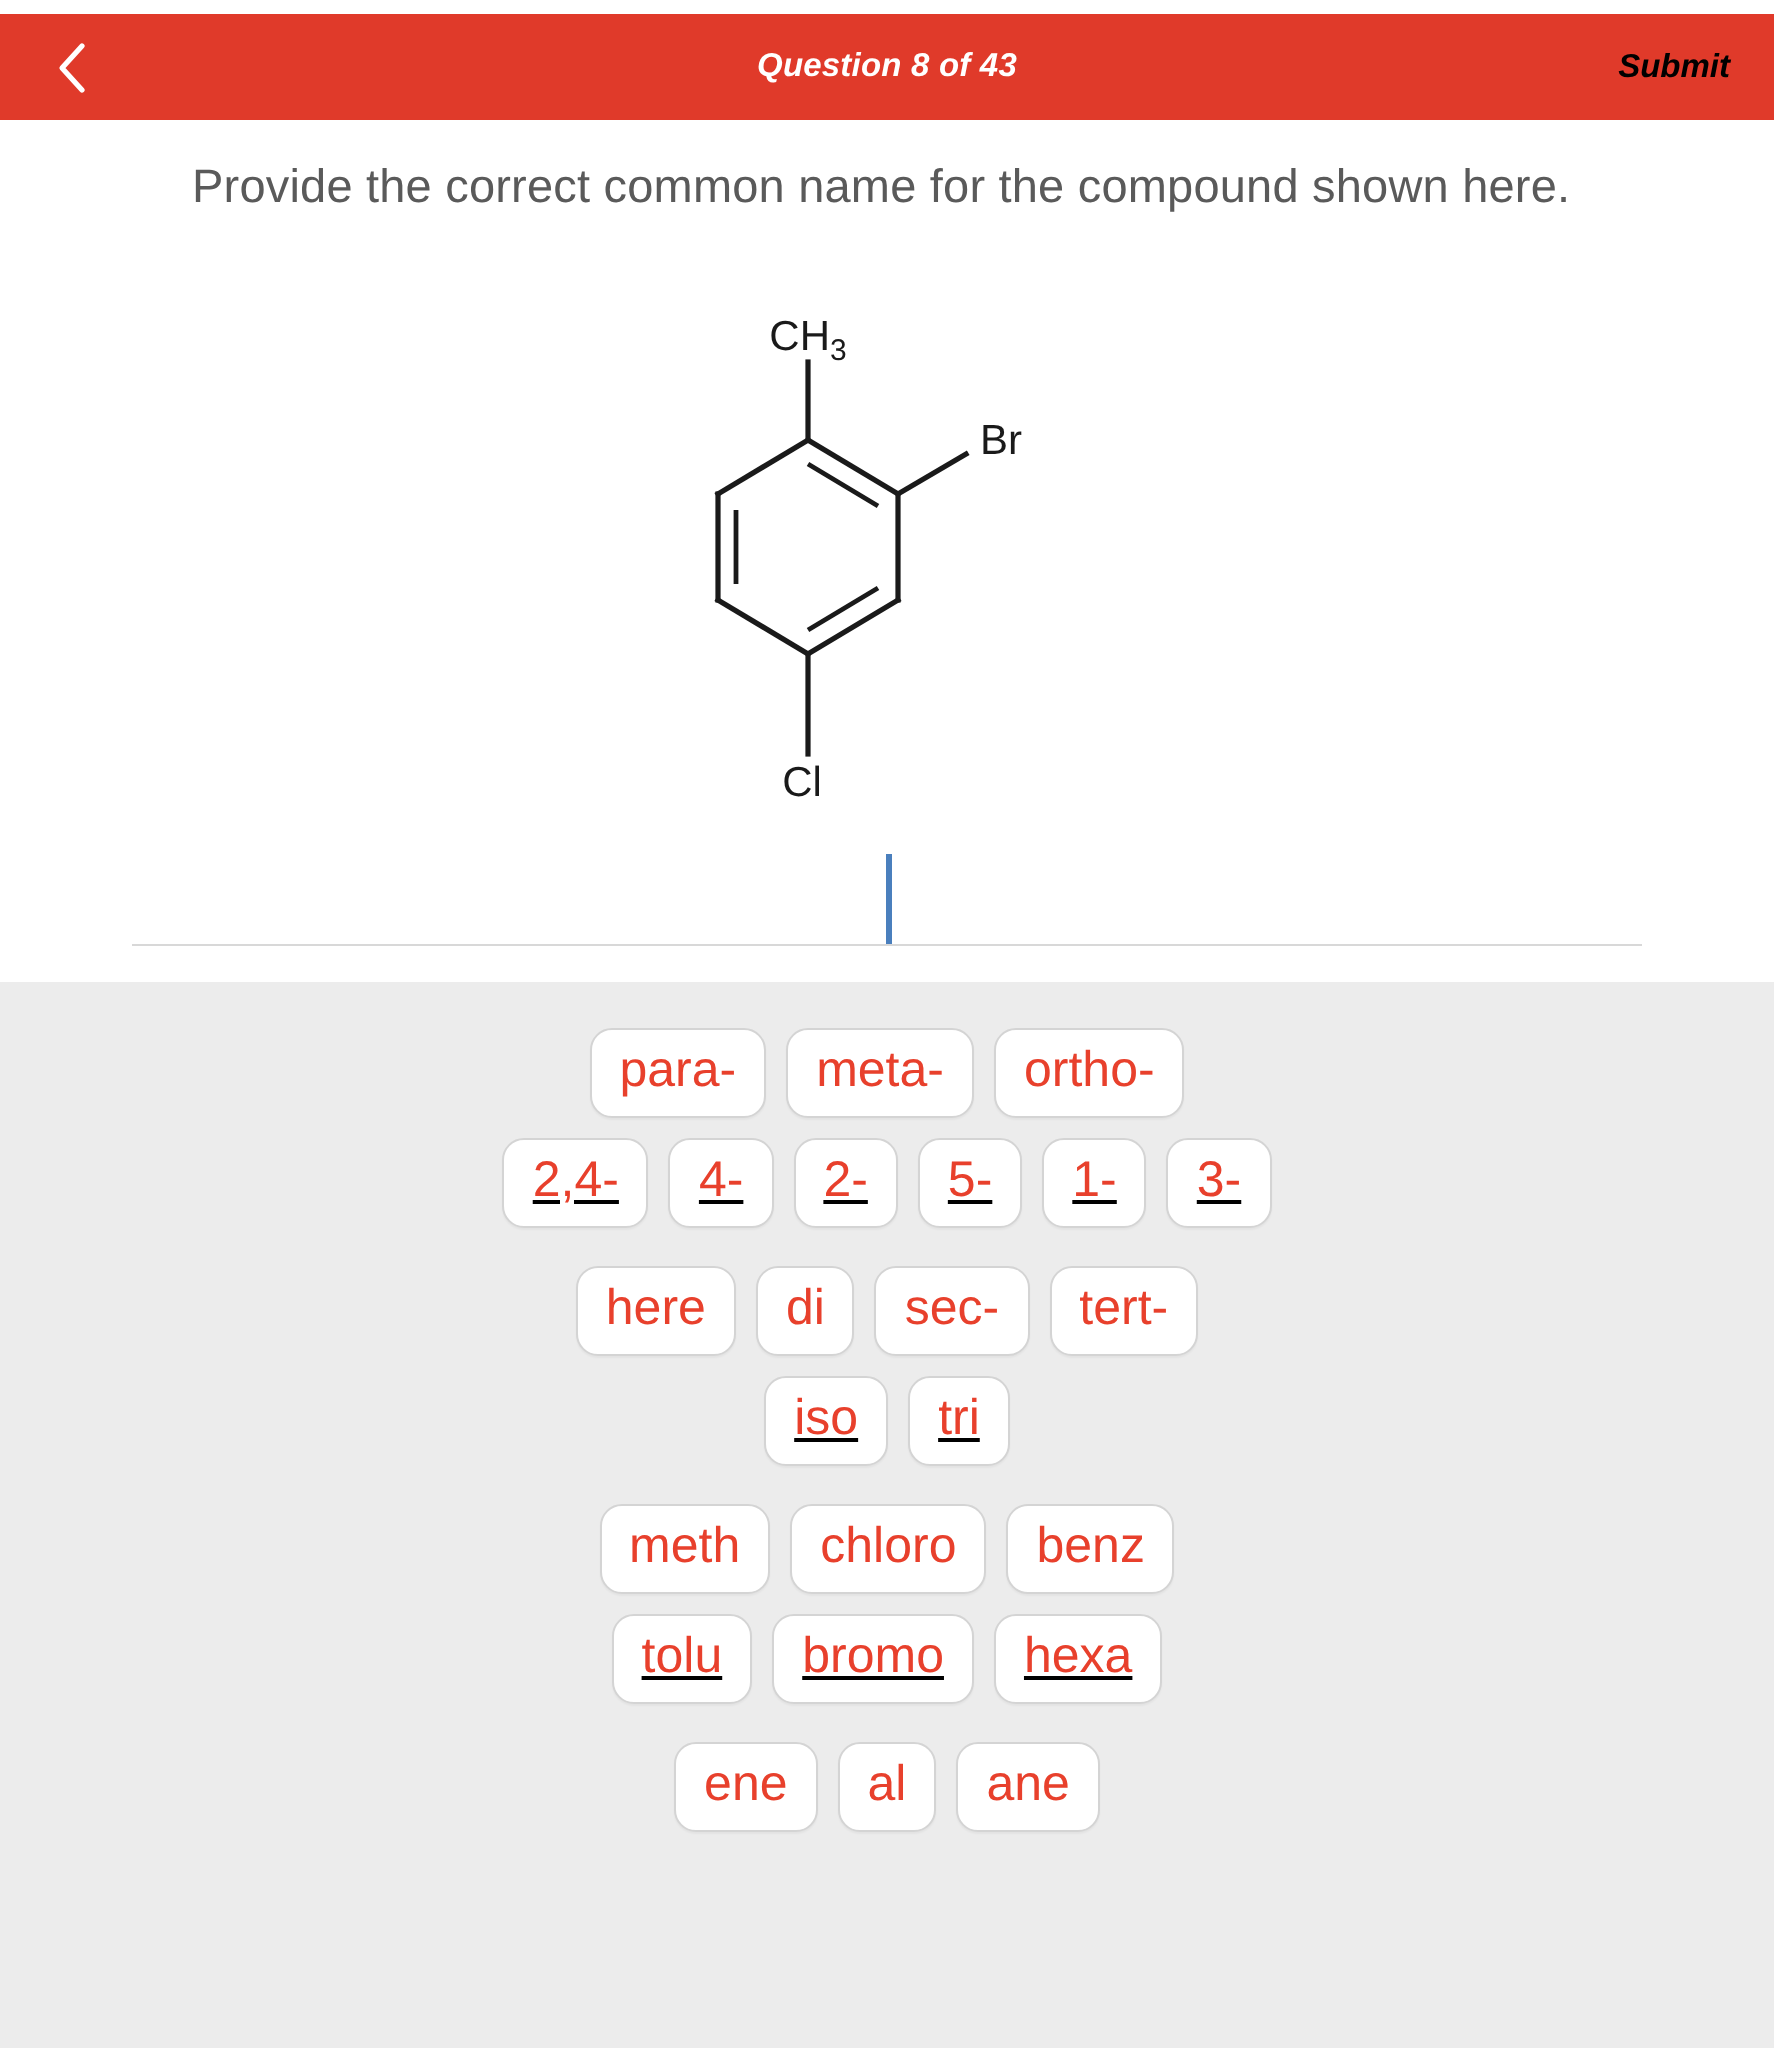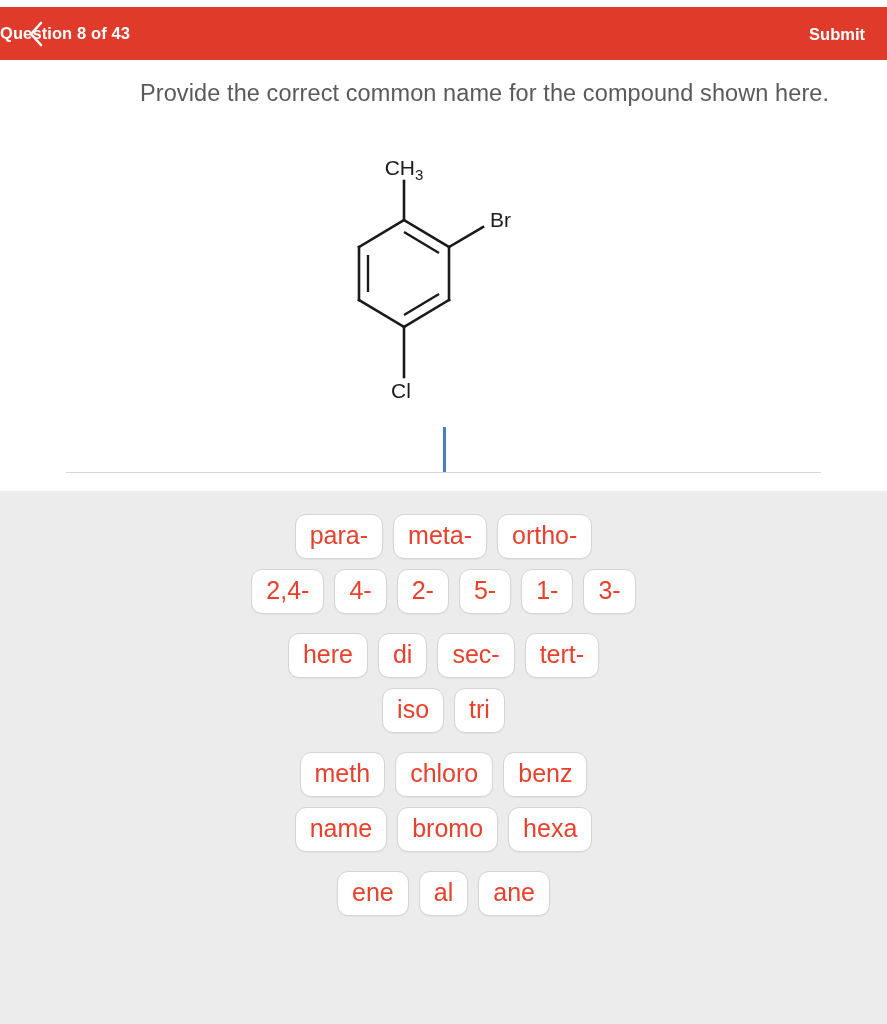--- a/index.html
+++ b/index.html
@@ -32,20 +32,22 @@
     background: #ffffff;
   }
   .navbar {
     position: absolute;
     top: 7px; left: 0;
     width: 887px;
     height: 53px;
     background: #e03a2a;
     display: flex;
     align-items: center;
+    justify-content: center;
+    font-style: italic;
   }
   .nav-back {
     position: absolute;
     left: 16px;
     top: 50%;
     transform: translateY(-50%);
     width: 40px;
     height: 40px;
     display: flex;
     align-items: center;
@@ -59,42 +61,41 @@
     color: #ffffff;
     letter-spacing: 0.1px;
   }
   .nav-submit {
     position: absolute;
     right: 22px;
     top: 50%;
     transform: translateY(-50%);
     font-size: 16.5px;
     font-weight: bold;
-    color: #ffffff;
+    color: #000000;
     cursor: pointer;
   }
 
   
   .question-area {
     position: absolute;
     top: 60px; left: 0;
     width: 887px;
     height: 431px;
     background: #ffffff;
   }
   .question-text {
     position: absolute;
     top: 18px;
     left: 96px;
     width: 690px;
     font-size: 23.5px;
     line-height: 1.33;
     color: #5a5a5a;
     letter-spacing: 0.1px;
-    margin-left: 44px;
   }
 
   
   .molecule {
     position: absolute;
     top: 95px;
     left: 324px;
     width: 210px;
     height: 255px;
   }
@@ -139,21 +140,21 @@
     padding-top: 23px;
     box-sizing: border-box;
   }
   .chip-row {
     display: flex;
     justify-content: center;
     align-items: center;
     gap: 10px;
     margin-bottom: 10px;
   }
-  .chip-row.group-gap { margin-bottom: 19px; }
+  .chip-row.group-gap { margin-bottom: 19px; text-decoration: underline; }
   .chip {
     background: #ffffff;
     border: 1px solid #d4d4d4;
     border-radius: 11px;
     color: #e8402c;
     font-size: 25px;
     line-height: 1;
     padding: 8px 14px 10px;
     cursor: pointer;
     white-space: nowrap;
@@ -244,21 +245,21 @@
         <div class="chip-row group-gap">
           <div class="chip">iso</div>
           <div class="chip">tri</div>
         </div>
         <div class="chip-row">
           <div class="chip">meth</div>
           <div class="chip">chloro</div>
           <div class="chip">benz</div>
         </div>
         <div class="chip-row group-gap">
-          <div class="chip">name</div>
+          <div class="chip">tolu</div>
           <div class="chip">bromo</div>
           <div class="chip">hexa</div>
         </div>
         <div class="chip-row">
           <div class="chip">ene</div>
           <div class="chip">al</div>
           <div class="chip">ane</div>
         </div>
       </div>
 

